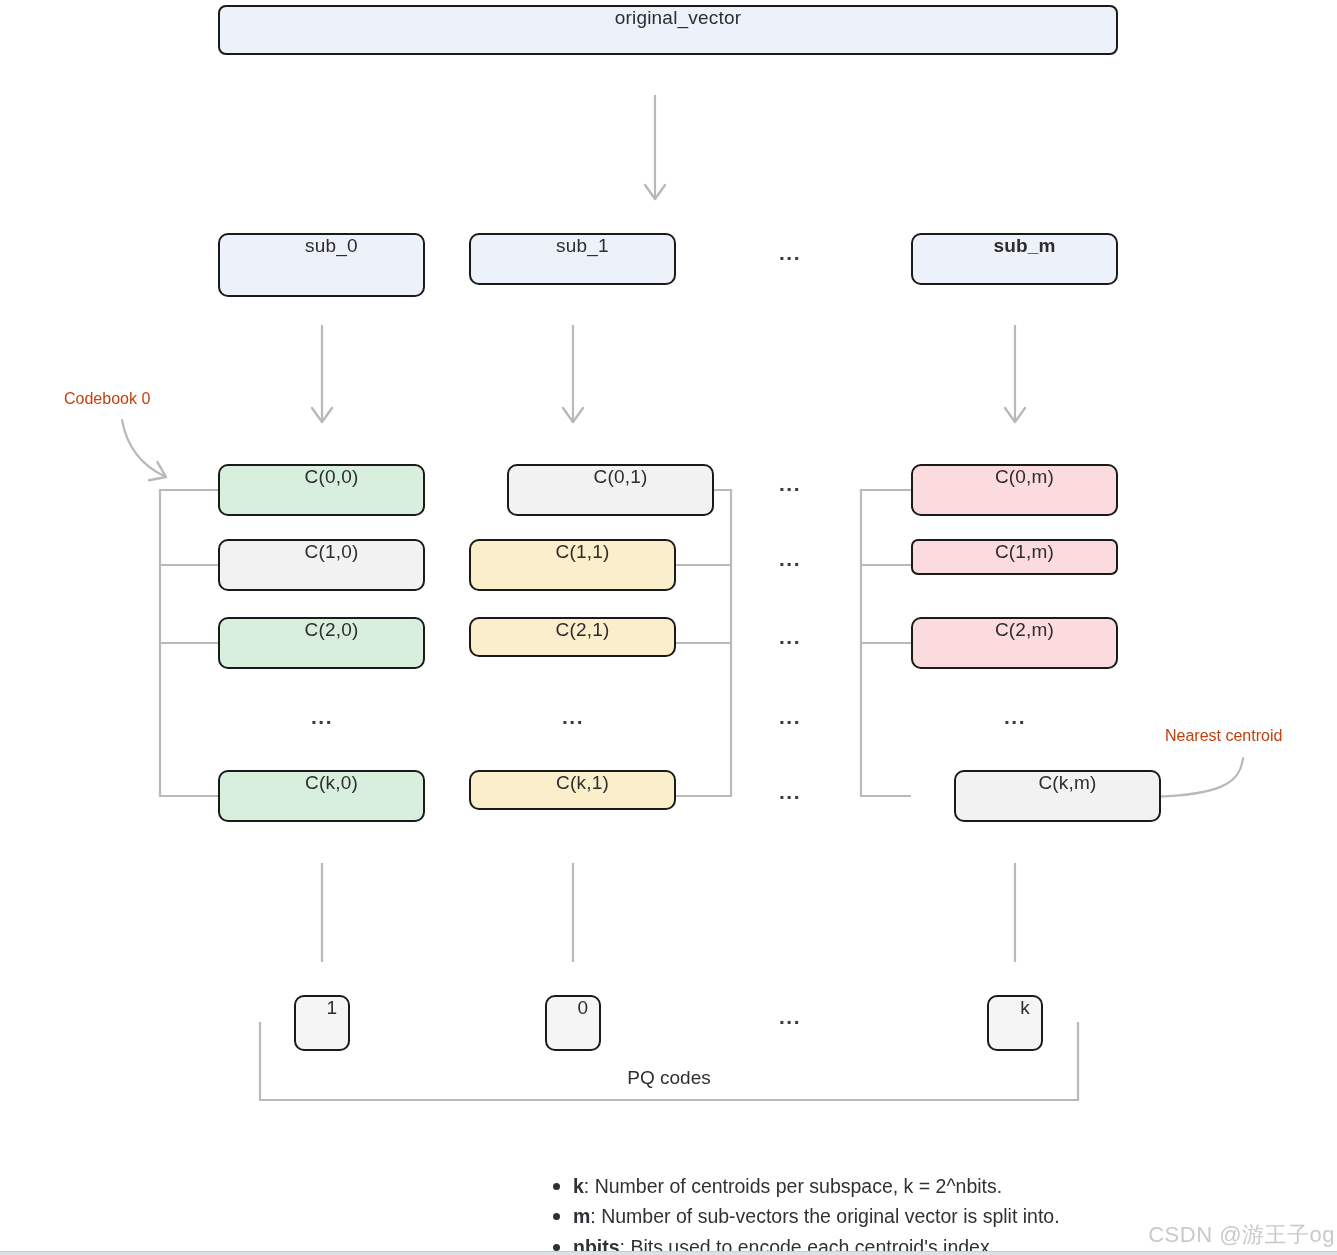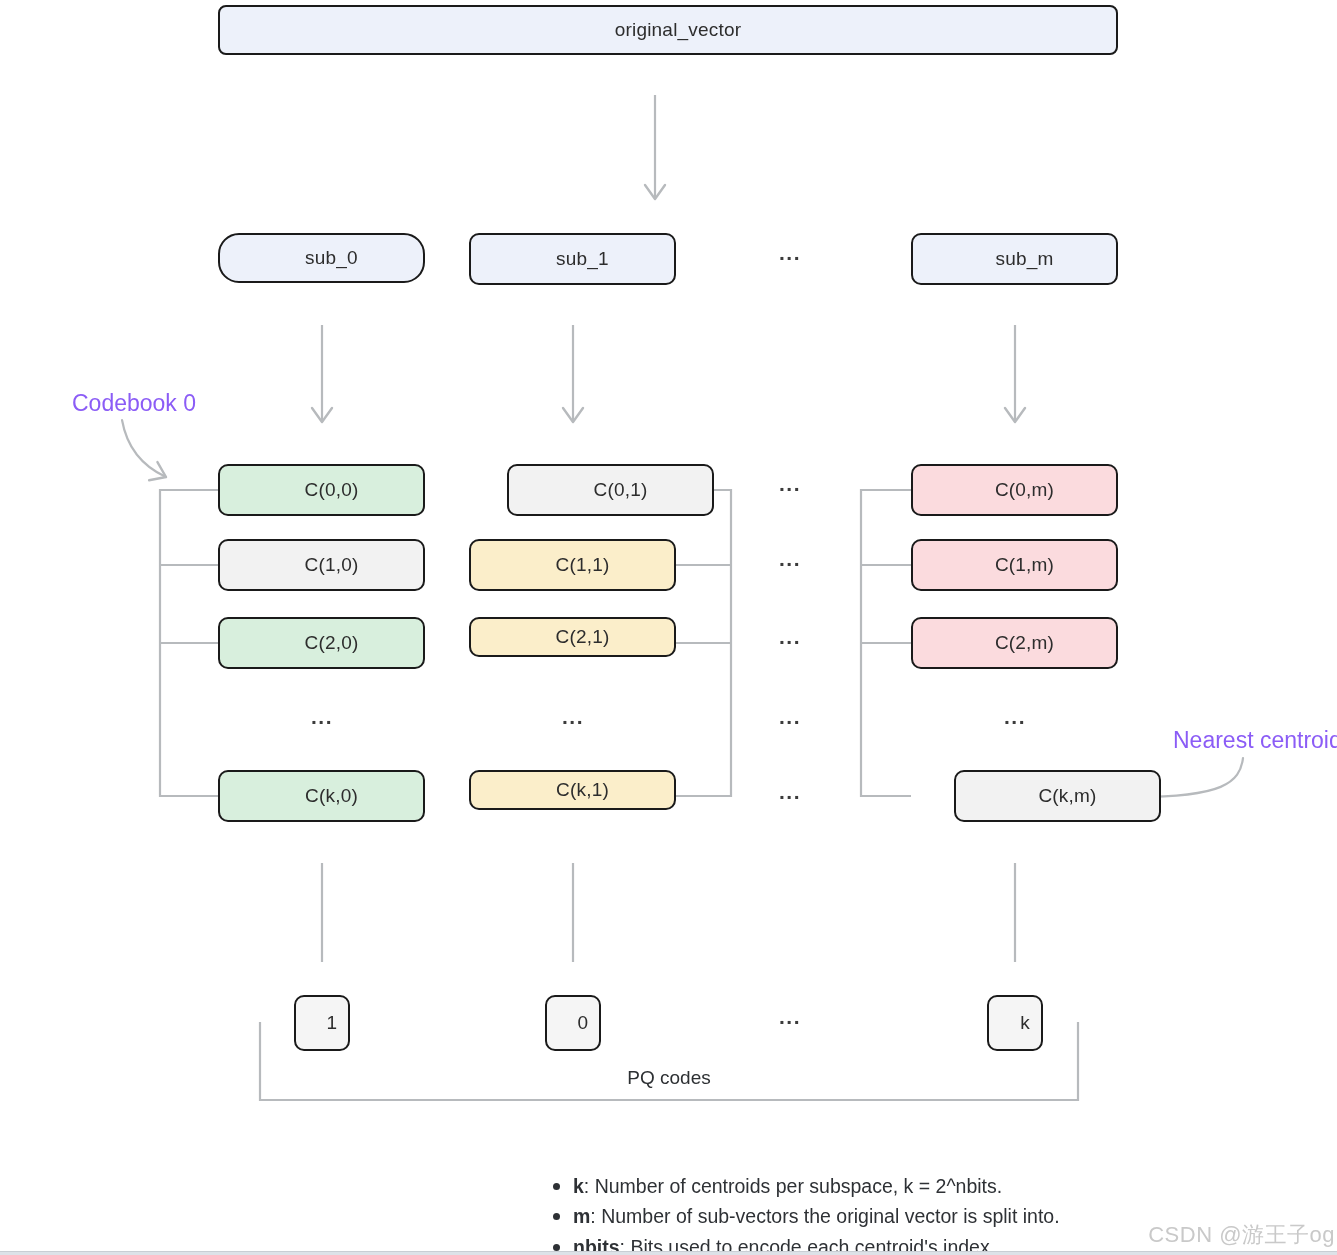--- a/index.html
+++ b/index.html
@@ -4,30 +4,30 @@
 <style>
   * { box-sizing: border-box; }
   html,body { margin:0; padding:0; background:#ffffff; }
   body { font-family:"Liberation Sans", sans-serif; }
   #canvas { position:relative; width:1337px; height:1255px; background:#ffffff; overflow:hidden; }
 
   #connectors { position:absolute; left:0; top:0; pointer-events:none; }
   .cline { fill:none; stroke:var(--line); stroke-width:2.2px; stroke-linecap:butt; }
   .curve { fill:none; stroke:var(--line); stroke-width:2.2px; stroke-linecap:round; }
 
-  .box { position:absolute; display:flex; align-items:center; justify-content:center;
+  .box { position:absolute; display:flex; justify-content:center;
          border:2.5px solid var(--border); border-radius:10px;
          font-size:19px; color:var(--text); letter-spacing:0.2px;padding-left:20px; }
   .box-blue   { background:var(--blue); }
   .box-big    { left:218px; top:5px; width:900px; height:50px; border-radius:8px; }
 
   .dots { position:absolute; transform:translate(-50%,-75%);
           font-size:21px; font-weight:700; color:#3b3b3b; letter-spacing:1.5px; }
 
-  .side-label { position:absolute; font-size:23px; color:#8b5cf6; white-space:nowrap;margin-left:8px; }
+  .side-label { position:absolute; font-size:16px; color:#c2410c; white-space:nowrap; }
   #codebook-label { left:64px;  top:390px; }
   #nearest-label  { left:1165px; top:727px; }
 
   #pq-codes-label { position:absolute; left:669px; top:1067px; transform:translateX(-50%);
                     font-size:19px; color:#2d3033; }
 
   #legend { position:absolute; left:553px; top:1171px; display:flex; flex-direction:column; }
   .legend-row { display:flex; align-items:center; height:30.5px; font-size:19.5px; color:#2e3135; }
   .legend-bullet { width:7px; height:7px; border-radius:50%; background:#2e3135;
                    margin-right:13px; flex:none; }
@@ -68,33 +68,33 @@
 
     <path class="curve" d="M122,420 C127,448 142,466 166,477" marker-end="url(#chev)"></path>
     <path class="curve" d="M1243,758 C1240,783 1222,797 1136,797" marker-end="url(#chev)"></path>
   </svg>
 
   <div class="box box-blue box-big">
     <span>original_vector</span>
   </div>
 
   <div id="generated">
-      <div class="box box-blue" style="left: 218px; top: 233px; width: 207px; height: 50px; border-radius: 21px;">sub_0</div>
+      <div class="box box-blue" style="left: 218px; top: 233px; width: 207px; height: 64px;">sub_0</div>
       <div class="box box-blue" style="left: 469px; top: 233px; width: 207px; height: 52px;">sub_1</div>
-      <div class="box box-blue" style="left: 911px; top: 233px; width: 207px; height: 52px;">sub_m</div>
+      <div class="box box-blue" style="left: 911px; top: 233px; width: 207px; height: 52px; font-weight: bold;">sub_m</div>
       <div class="box" style="left: 218px; top: 464px; width: 207px; height: 52px; background: rgb(216, 239, 221);">C(0,0)</div>
       <div class="box" style="left: 218px; top: 539px; width: 207px; height: 52px; background: rgb(242, 242, 242);">C(1,0)</div>
       <div class="box" style="left: 218px; top: 617px; width: 207px; height: 52px; background: rgb(216, 239, 221);">C(2,0)</div>
       <div class="box" style="left: 218px; top: 770px; width: 207px; height: 52px; background: rgb(216, 239, 221);">C(k,0)</div>
       <div class="box" style="left: 469px; top: 464px; width: 207px; height: 52px; background: rgb(242, 242, 242); margin-left: 38px;">C(0,1)</div>
       <div class="box" style="left: 469px; top: 539px; width: 207px; height: 52px; background: rgb(251, 238, 202);">C(1,1)</div>
       <div class="box" style="left: 469px; top: 617px; width: 207px; height: 40px; background: rgb(251, 238, 202);">C(2,1)</div>
       <div class="box" style="left: 469px; top: 770px; width: 207px; height: 40px; background: rgb(251, 238, 202);">C(k,1)</div>
       <div class="box" style="left: 911px; top: 464px; width: 207px; height: 52px; background: rgb(251, 219, 222);">C(0,m)</div>
-      <div class="box" style="left: 911px; top: 539px; width: 207px; height: 52px; background: rgb(251, 219, 222);">C(1,m)</div>
+      <div class="box" style="left: 911px; top: 539px; width: 207px; height: 36px; background: rgb(251, 219, 222); border-radius: 7px;">C(1,m)</div>
       <div class="box" style="left: 911px; top: 617px; width: 207px; height: 52px; background: rgb(251, 219, 222);">C(2,m)</div>
       <div class="box" style="left: 911px; top: 770px; width: 207px; height: 52px; background: rgb(242, 242, 242); margin-left: 43px;">C(k,m)</div>
       <div class="box" style="left: 294px; top: 995px; width: 56px; height: 56px; background: rgb(245, 245, 245);">1</div>
       <div class="box" style="left: 545px; top: 995px; width: 56px; height: 56px; background: rgb(245, 245, 245);">0</div>
       <div class="box" style="left: 987px; top: 995px; width: 56px; height: 56px; background: rgb(245, 245, 245);">k</div>
       <div class="dots" style="left: 790px; top: 259px;">...</div>
       <div class="dots" style="left: 790px; top: 490px;">...</div>
       <div class="dots" style="left: 790px; top: 565px;">...</div>
       <div class="dots" style="left: 790px; top: 643px;">...</div>
       <div class="dots" style="left: 790px; top: 723px;">...</div>

